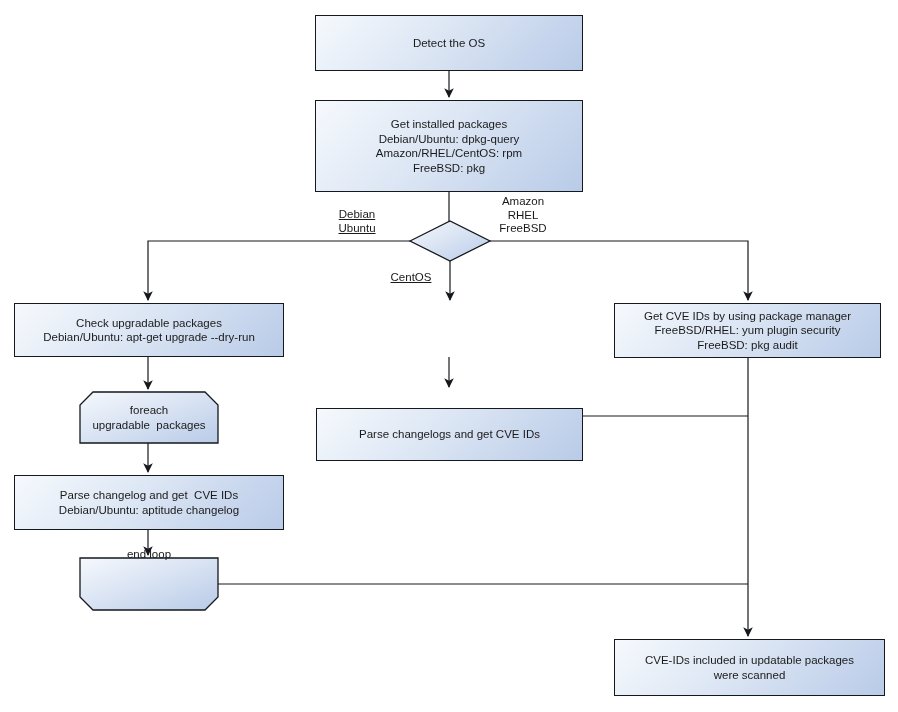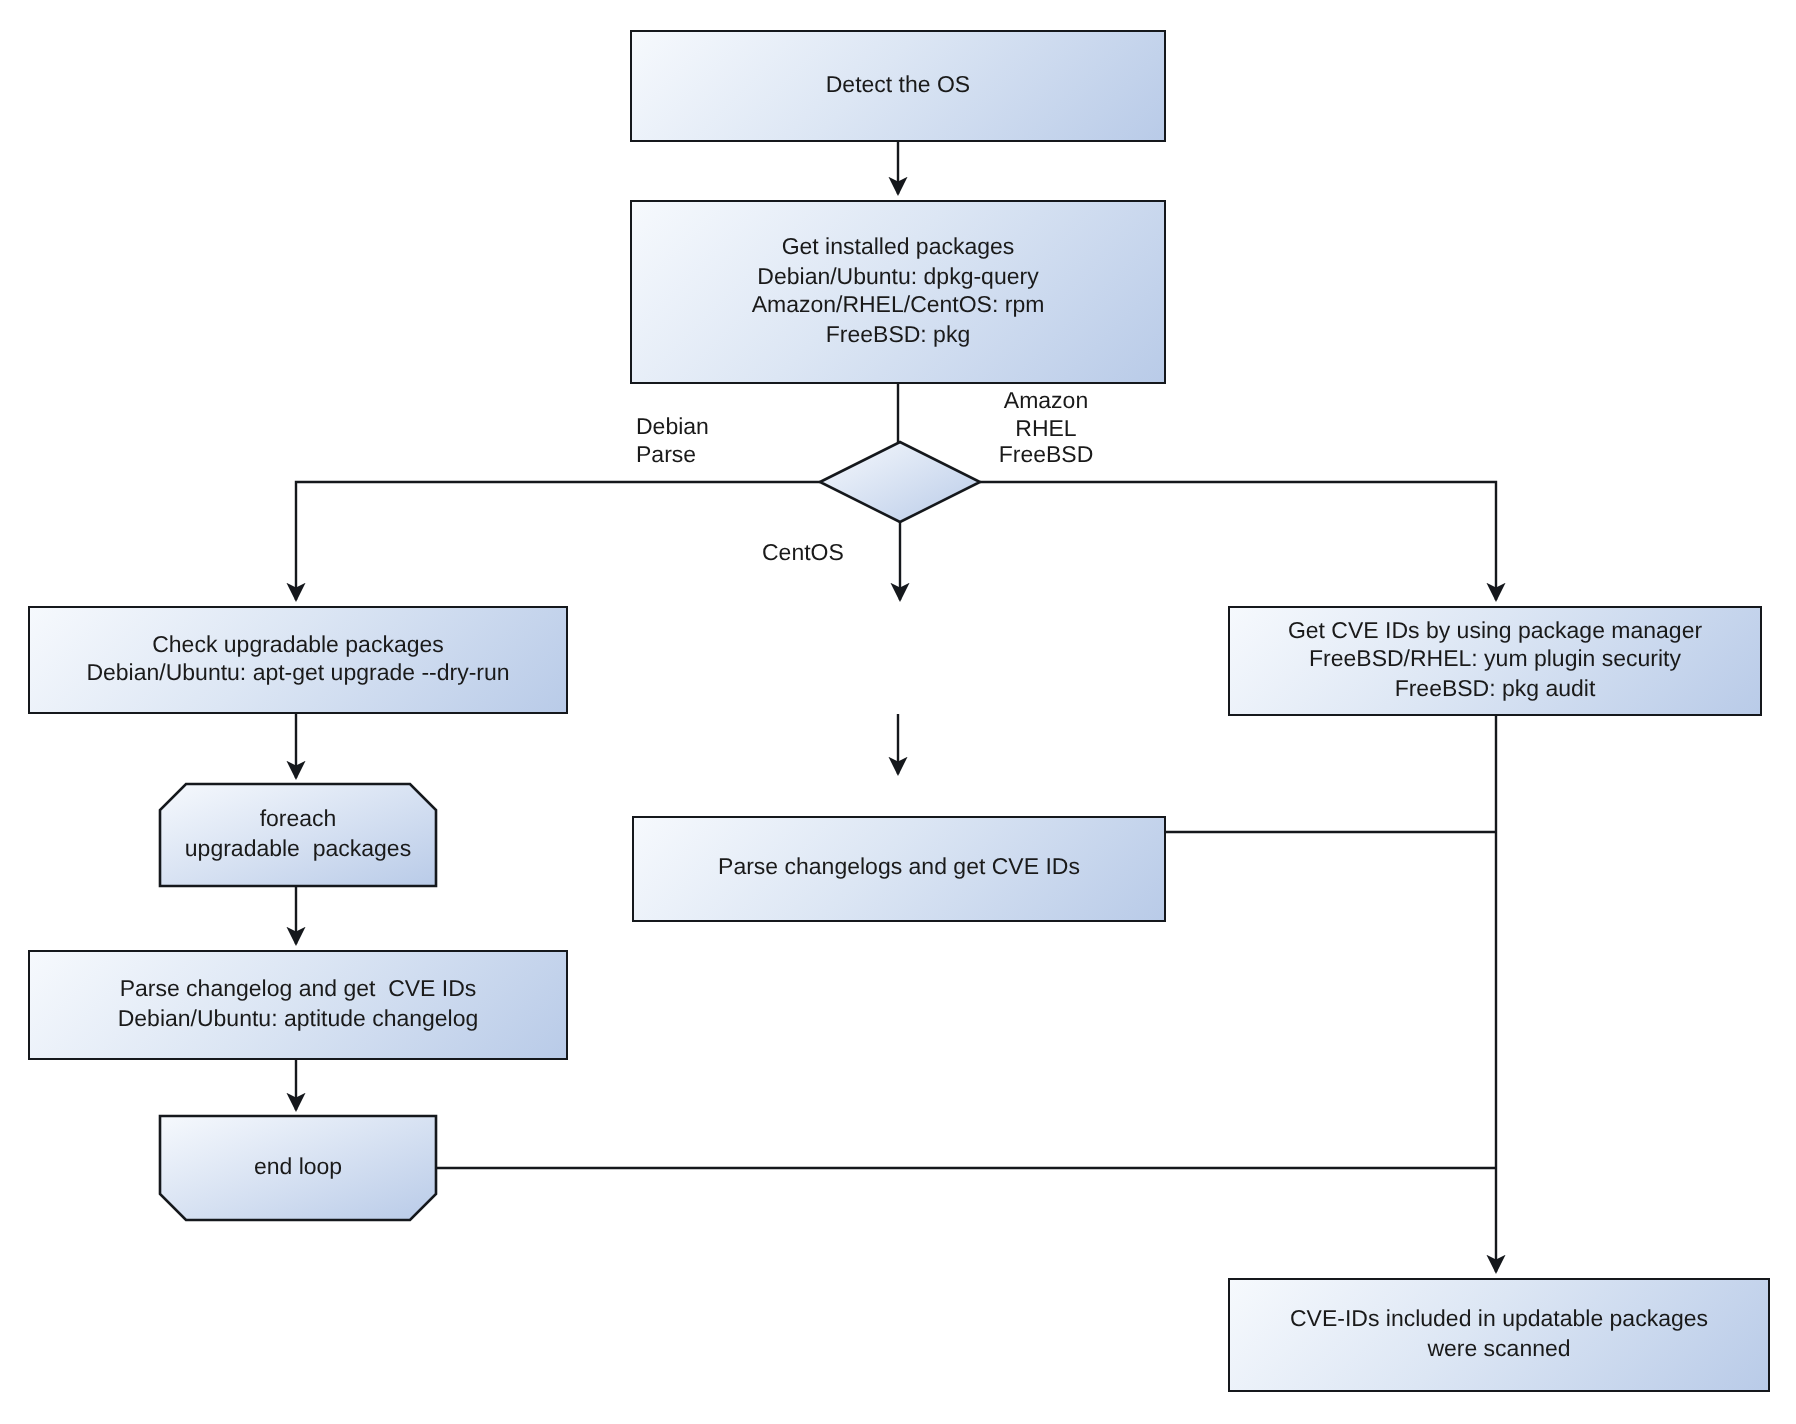--- a/index.html
+++ b/index.html
@@ -13,21 +13,21 @@
     background:linear-gradient(135deg,#f6f9fd 0%,#dce6f4 45%,#b9cbe8 100%);
     border:1px solid #15181c;box-sizing:border-box;
     font-size:11.5px;line-height:14.5px;text-align:center;
   }
   .node .nl{white-space:pre;}
   .node.noshape{background:none;border:none;}
   .edge-label{
     position:absolute;font-size:11.5px;line-height:13.5px;
   }
   .edge-label .nl{white-space:pre;}
-  .al-right{text-align:left;}
+  .al-right{text-align:center;text-decoration:underline;}
   .al-center{text-align:center;}
 </style>
 </head>
 <body>
 
 <div class="canvas">
 
   <svg class="layer" width="898" height="712" viewBox="0 0 898 712">
     <defs>
       <linearGradient id="nodeGrad" x1="0" y1="0" x2="1" y2="1">
@@ -87,36 +87,36 @@
   <div class="node noshape" style="left:80px;top:392px;width:138px;height:51px">
     <div class="nl">foreach</div>
     <div class="nl">upgradable  packages</div>
   </div>
 
   <div class="node" style="left:14px;top:475px;width:270px;height:55px">
     <div class="nl">Parse changelog and get  CVE IDs</div>
     <div class="nl">Debian/Ubuntu: aptitude changelog</div>
   </div>
 
-  <div class="node noshape" style="left:80px;top:558px;width:138px;height:52px">
+  <div class="node noshape" style="left:80px;top:528px;width:138px;height:52px">
     <div class="nl">end loop</div>
   </div>
 
   <div class="node" style="left:316px;top:408px;width:267px;height:53px">
     <div class="nl">Parse changelogs and get CVE IDs</div>
   </div>
 
   <div class="node" style="left:614px;top:639px;width:271px;height:57px">
     <div class="nl">CVE-IDs included in updatable packages</div>
     <div class="nl">were scanned</div>
   </div>
 
   <div class="edge-label al-right" style="left:318px;top:208px;width:78px">
     <div class="nl">Debian</div>
-    <div class="nl">Parse</div>
+    <div class="nl">Ubuntu</div>
   </div>
 
   <div class="edge-label al-center" style="left:483px;top:195px;width:80px">
     <div class="nl">Amazon</div>
     <div class="nl">RHEL</div>
     <div class="nl">FreeBSD</div>
   </div>
 
   <div class="edge-label al-right" style="left:381px;top:271px;width:60px">
     <div class="nl">CentOS</div>

